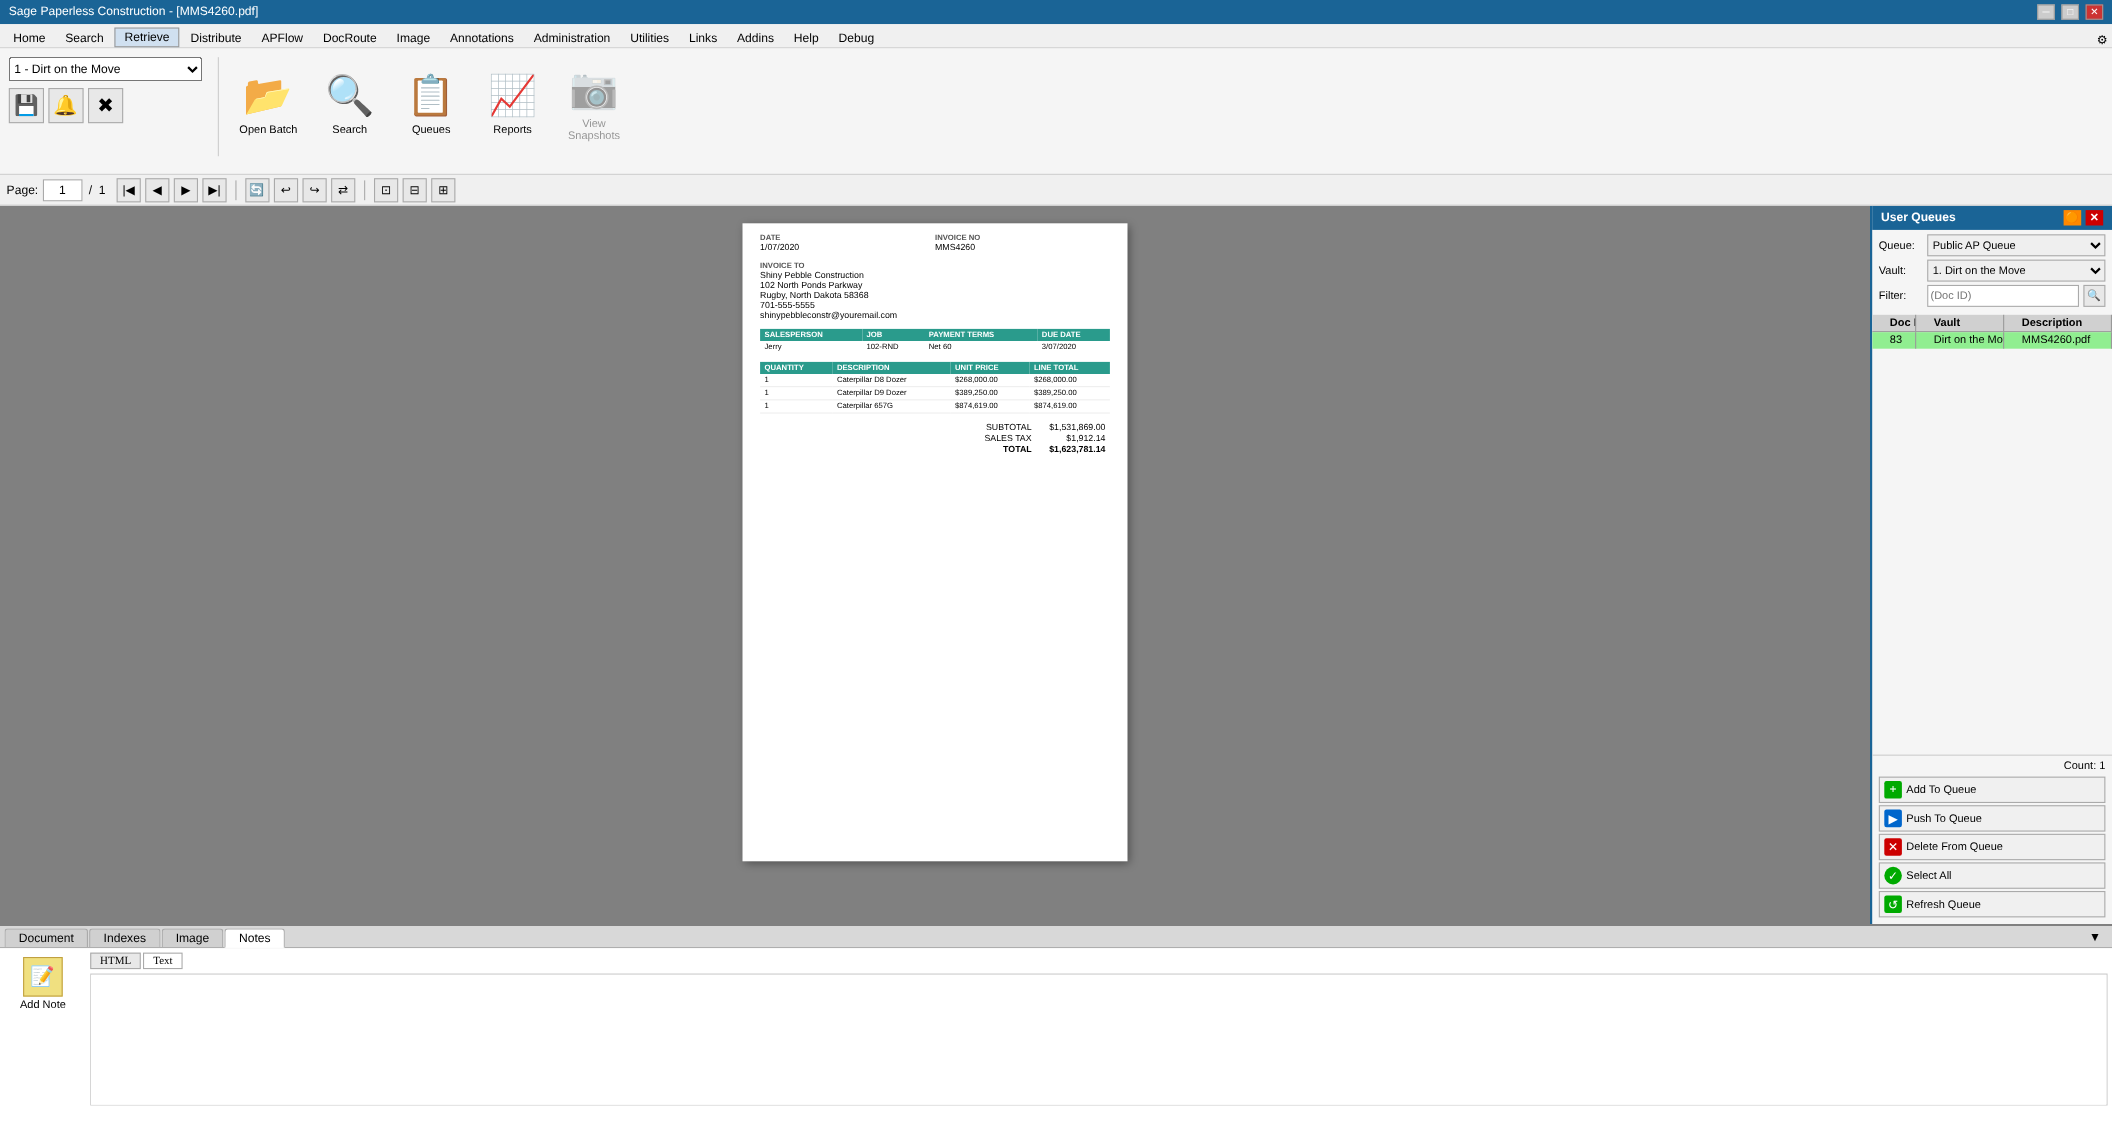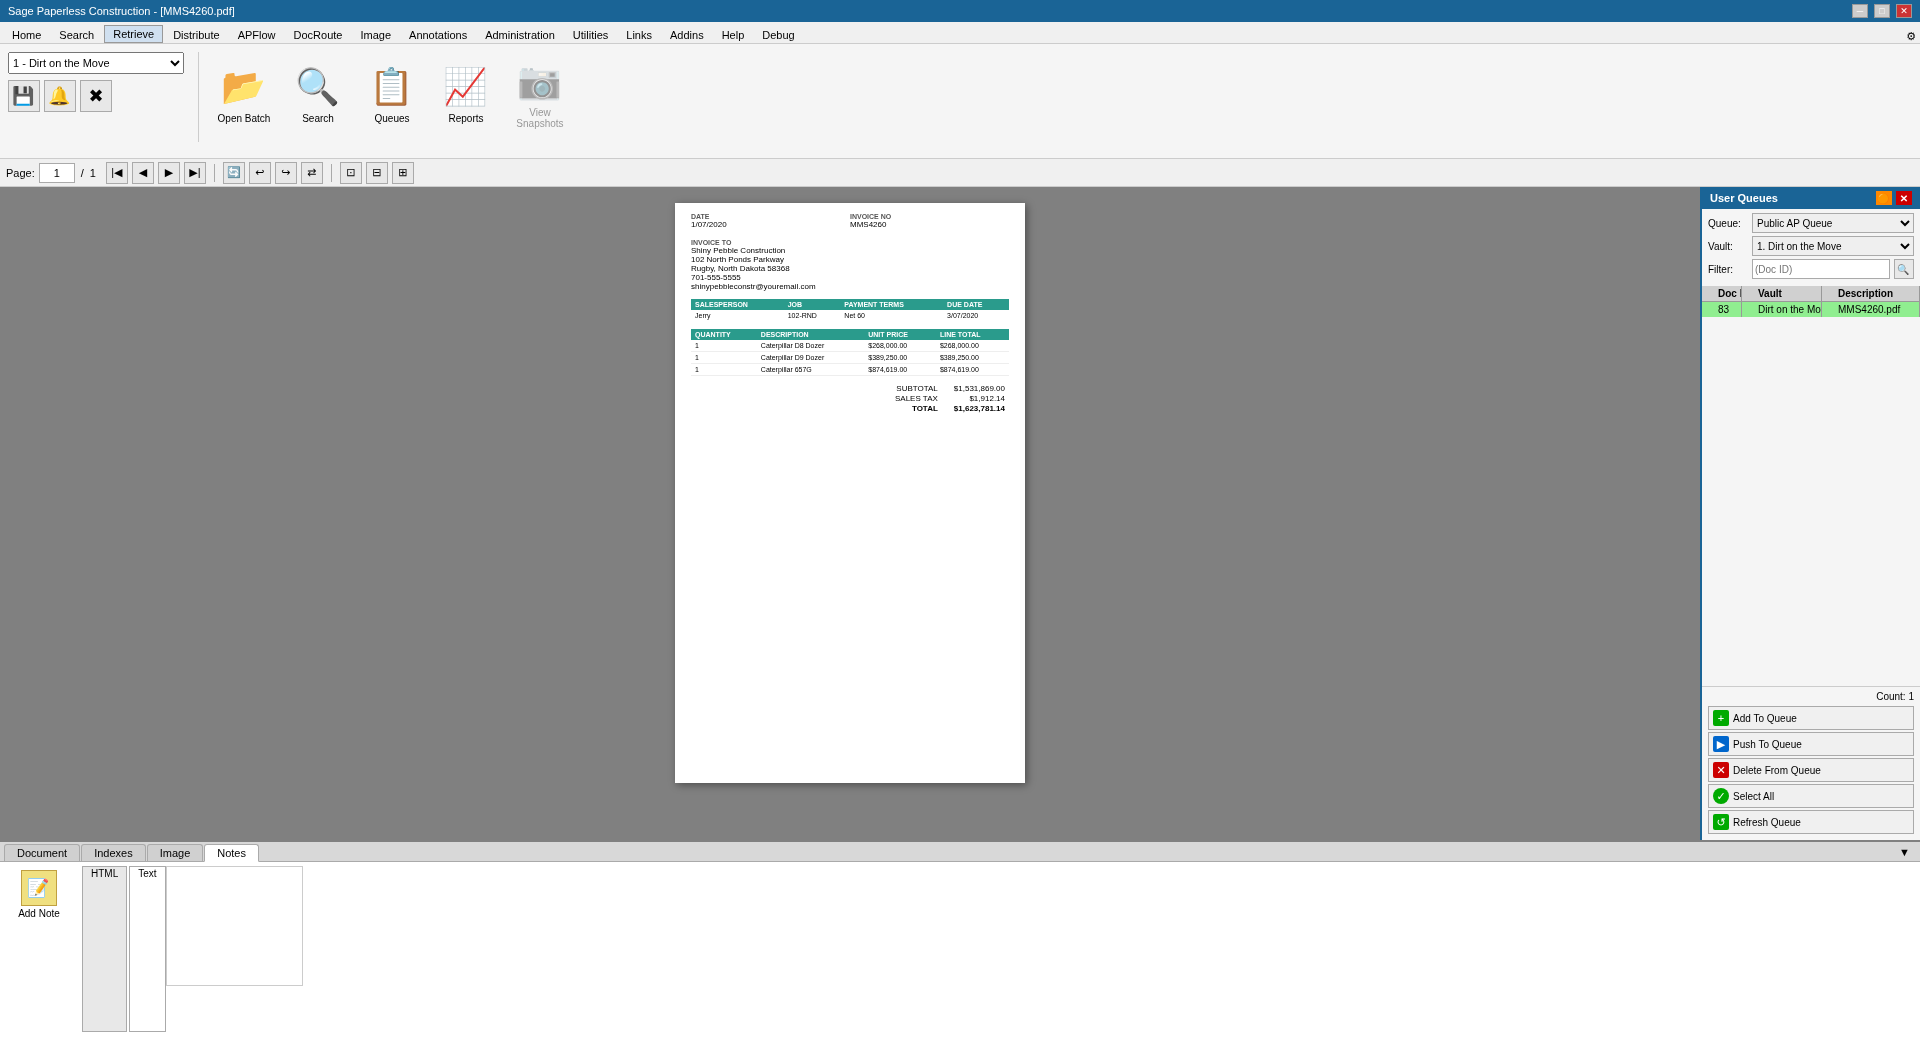--- a/index.html
+++ b/index.html
@@ -364,21 +364,21 @@
       <div class="btab">Indexes</div>
       <div class="btab">Image</div>
       <div class="btab active">Notes</div>
       <div id="bottom-tab-icon" style="cursor:pointer;padding:2px 6px;">▼</div>
     </div>
     <div id="bottom-content">
       <div class="note-btn-area">
         <div class="note-icon">📝</div>
         <div style="font-size:10px;margin-top:2px;">Add Note</div>
       </div>
-      <div style="flex:1;display:flex;flex-direction:row;">
+      <div style="flex:1;display:flex;flex-direction:column;font-family:Liberation Serif, serif;">
         <div class="html-text-tabs">
           <div class="sub-tab">HTML</div>
           <div class="sub-tab active">Text</div>
         </div>
         <div class="note-scroll-area">
           <textarea style="width: 100%; height: 100%; border: none; resize: none; font-size: 10px; font-family: inherit;"></textarea>
         </div>
       </div>
     </div>
   </div>

